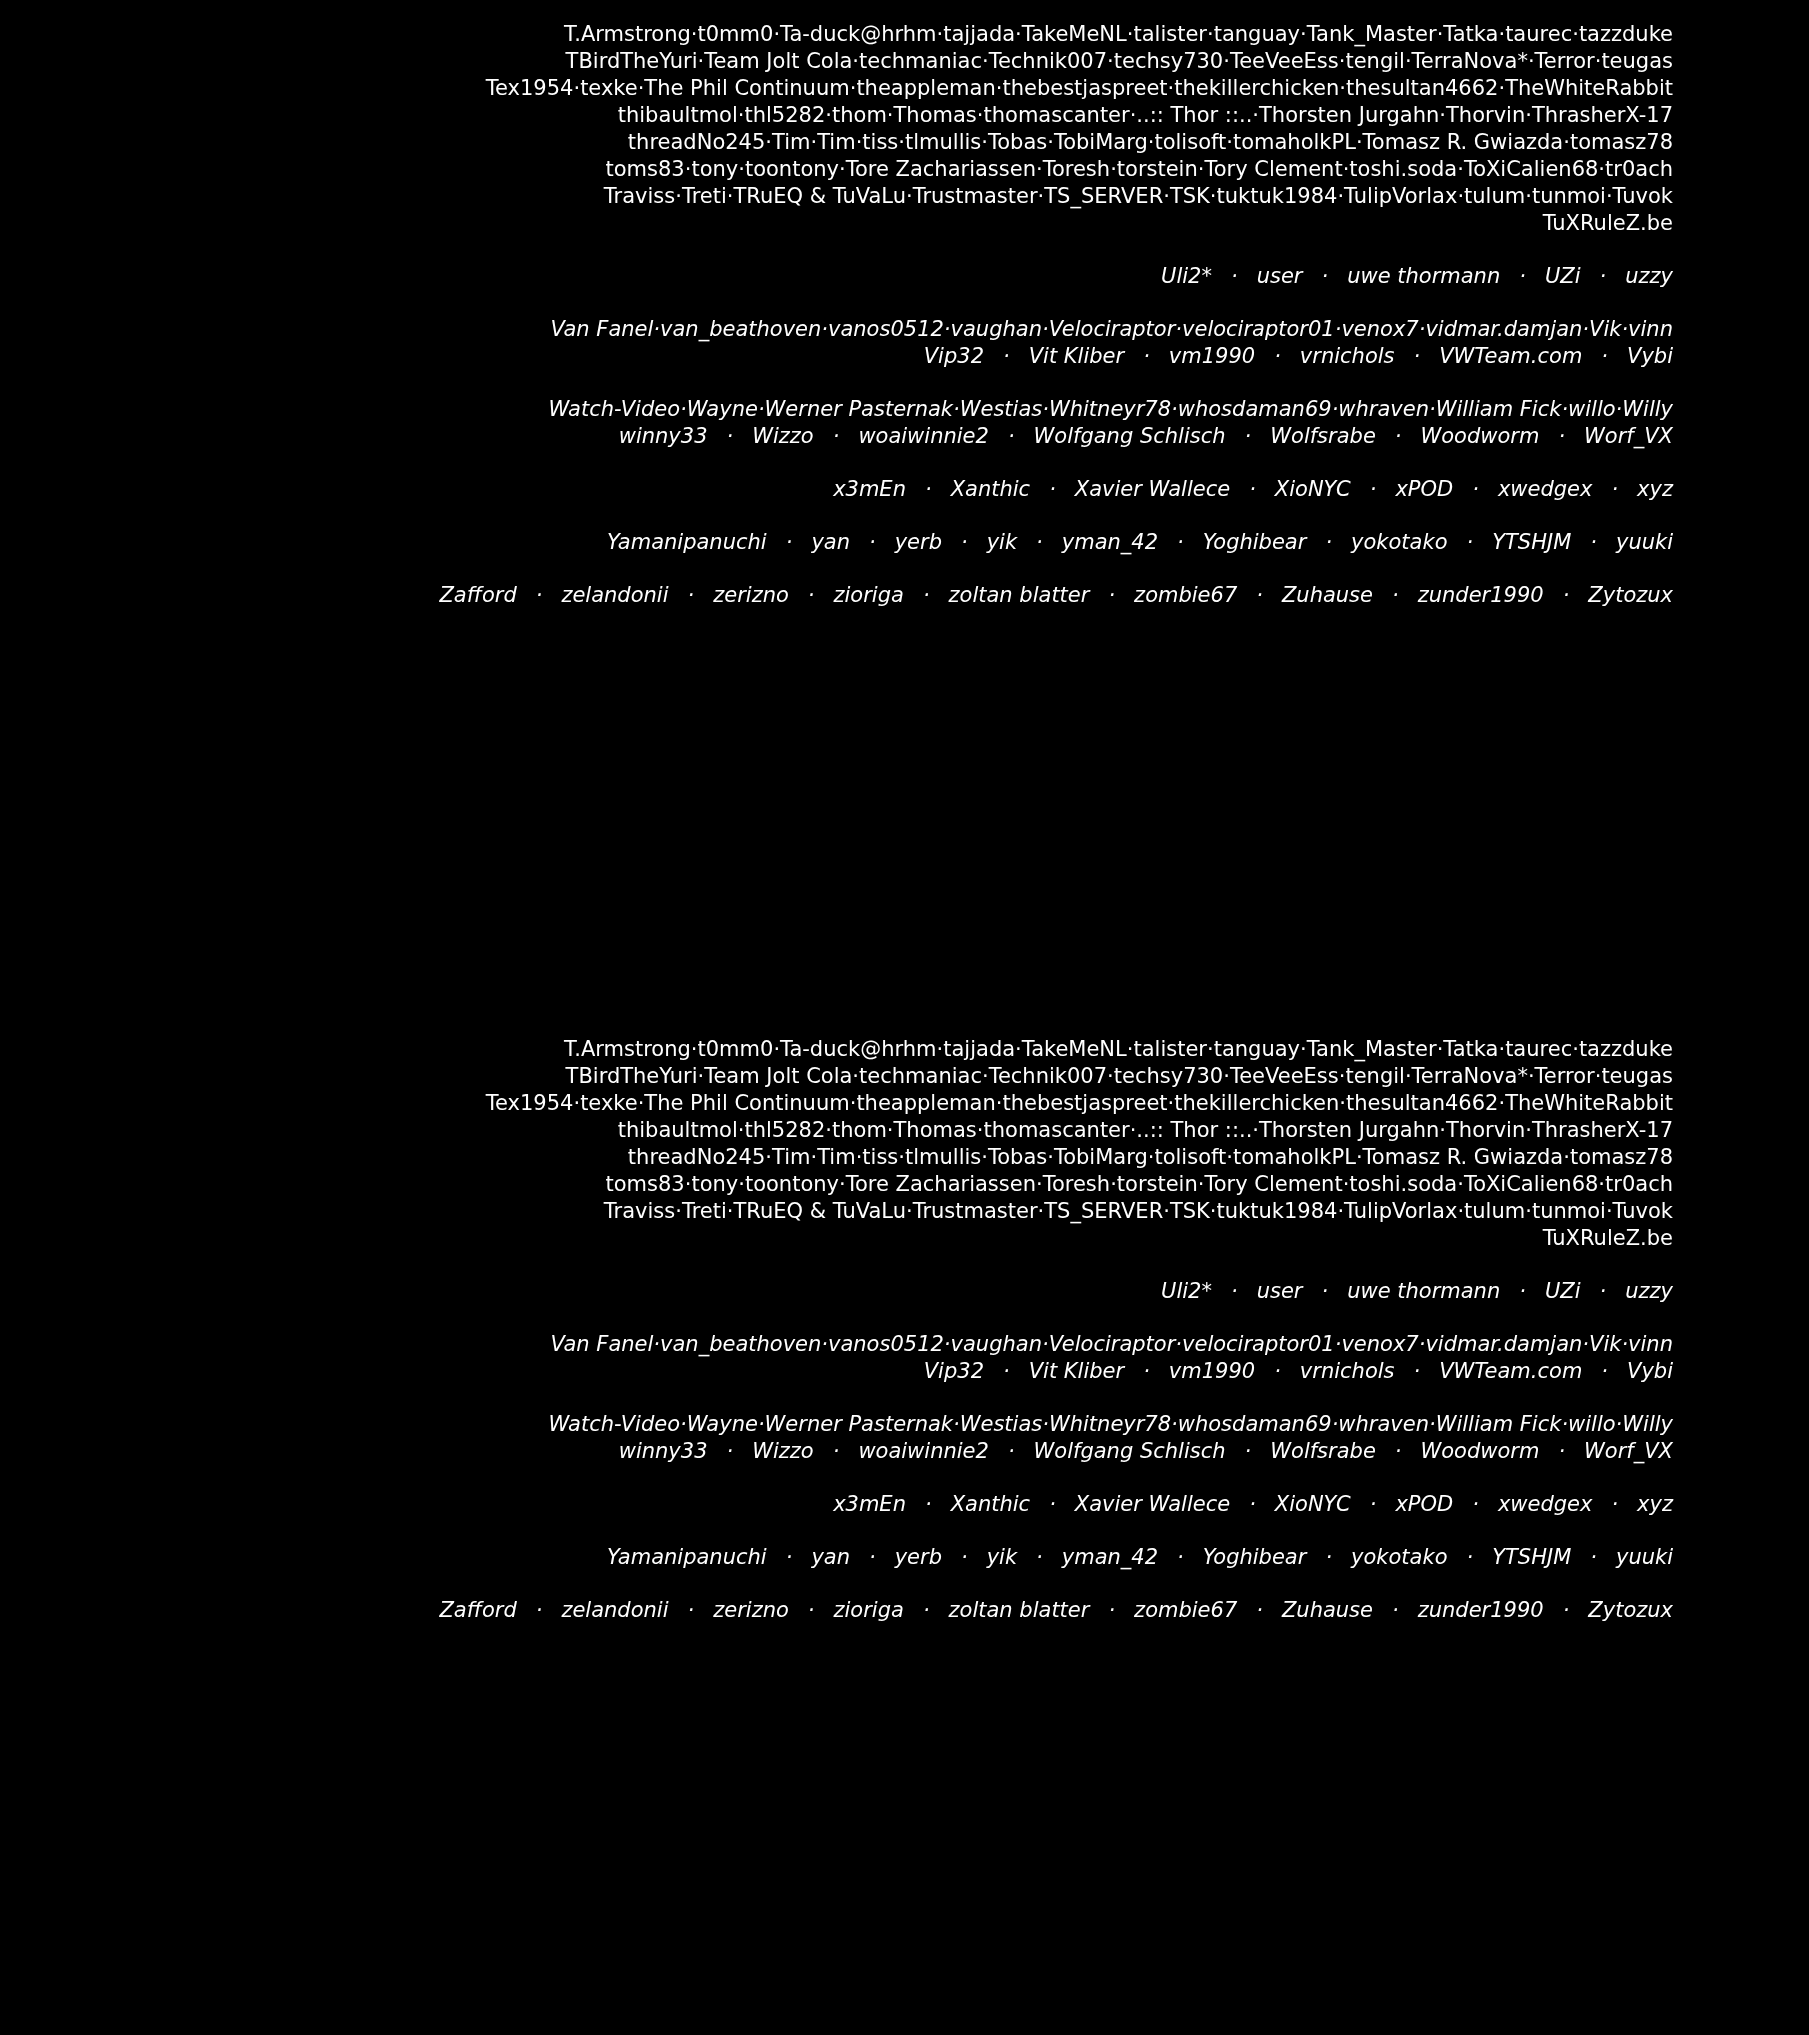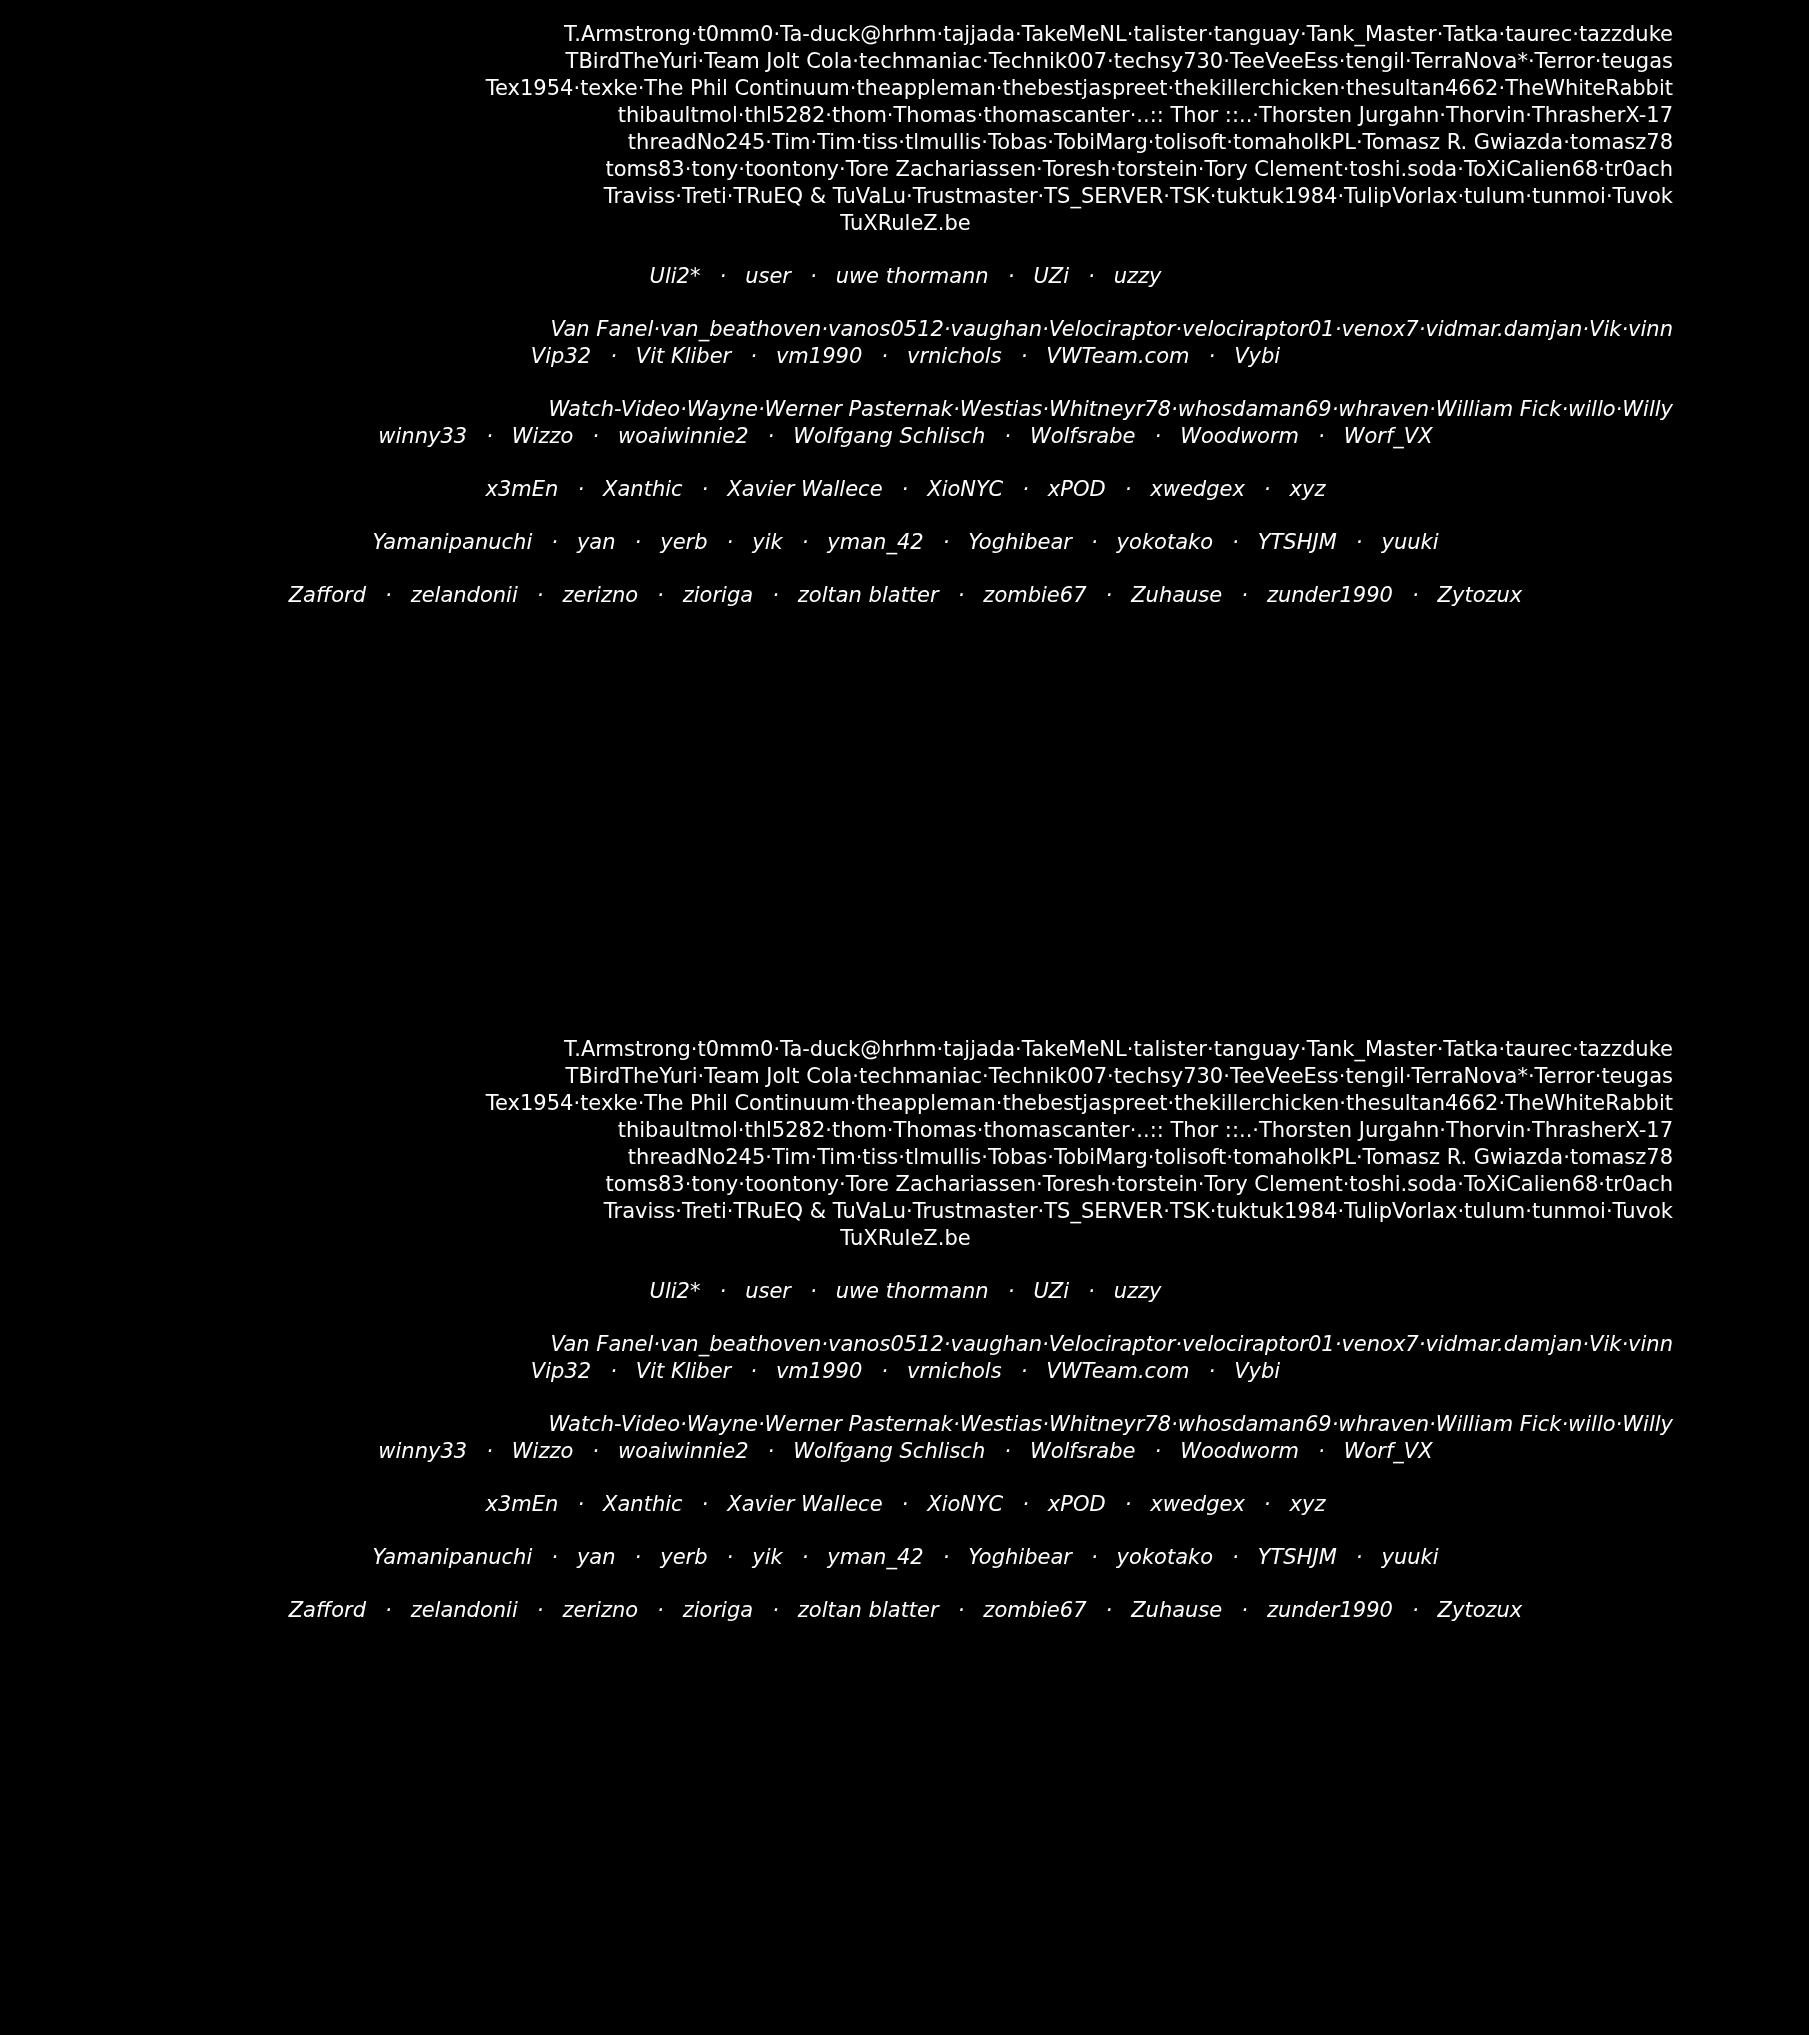--- a/index.html
+++ b/index.html
@@ -21,21 +21,21 @@
   .credits-block + .credits-block { margin-top: 427px; }
   .credits-section + .credits-section { margin-top: 26px; font-style: italic; }
   .credits-line {
     display: flex;
     align-items: baseline;
     height: 27px;
     line-height: 27px;
     white-space: nowrap;
   }
   .credits-line.justify { justify-content: flex-end; }
-  .credits-line.plain   { justify-content: center; gap: 19px; }
+  .credits-line.plain   { justify-content: flex-end; gap: 19px; }
   .credit-name, .sep { flex: 0 0 auto; }
 </style>
 </head>
 <body>
 
 <main class="page">
   <div>
       <section class="credits-block">
         <div class="credits-section">
           <div class="credits-line justify">

